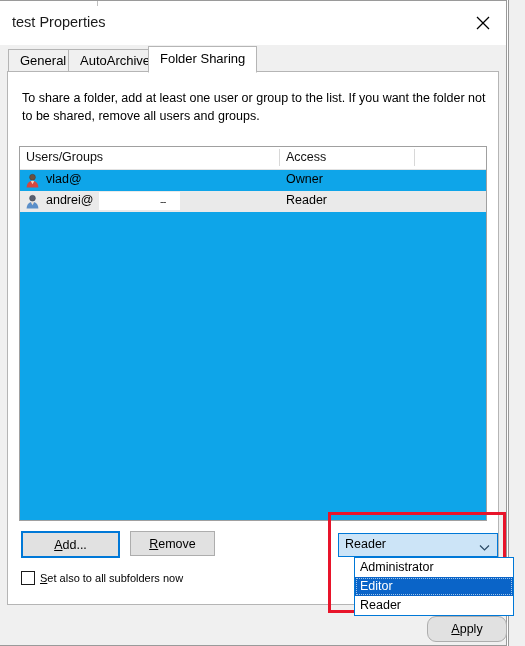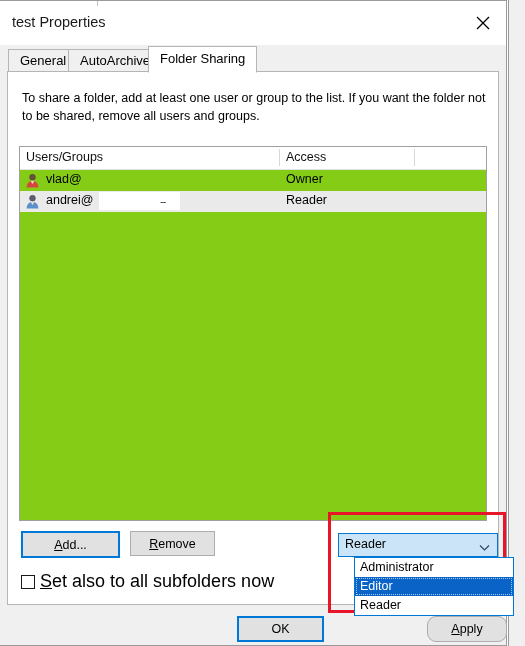--- a/index.html
+++ b/index.html
@@ -139,21 +139,21 @@
     color: #000;
   }
 
   
   .listbox {
     position: absolute;
     left: 11px;
     top: 74px;
     width: 468px;
     height: 375px;
-    background: #84cc16;
+    background: #0ea5e9;
     border: 1px solid #a0a0a0;
     box-sizing: border-box;
     overflow: hidden;
   }
   .list-header {
     position: relative;
     height: 22px;
     background: #ffffff;
     border-bottom: 1px solid #e2e2e2;
   }
@@ -249,21 +249,21 @@
     cursor: default;
   }
   .chk-box {
     width: 14px;
     height: 14px;
     background: #ffffff;
     border: 1px solid #1a1a1a;
     box-sizing: border-box;
     margin-right: 5px;
   }
-  .chk-label { font-size: 18px; white-space: nowrap; }
+  .chk-label { font-size: 11px; white-space: nowrap; }
 
   
   .redbox {
     position: absolute;
     left: 328px;
     top: 511px;
     width: 178px;
     height: 101px;
     border: 3px solid #e8142a;
     box-sizing: border-box;
@@ -424,19 +424,18 @@
       </svg>
     </span>
   </div>
 
   <div class="dropdown">
     <div class="dd-item">Administrator</div>
     <div class="dd-item highlight">Editor</div>
     <div class="dd-item">Reader</div>
   </div>
 
-  <div class="btn default btn-ok">OK</div>
   <div class="btn btn-cancel">Cancel</div>
   <div class="btn btn-apply">
     <span><u>A</u><span>pply</span></span>
   </div>
 
 </div>
 
 </body></html>

